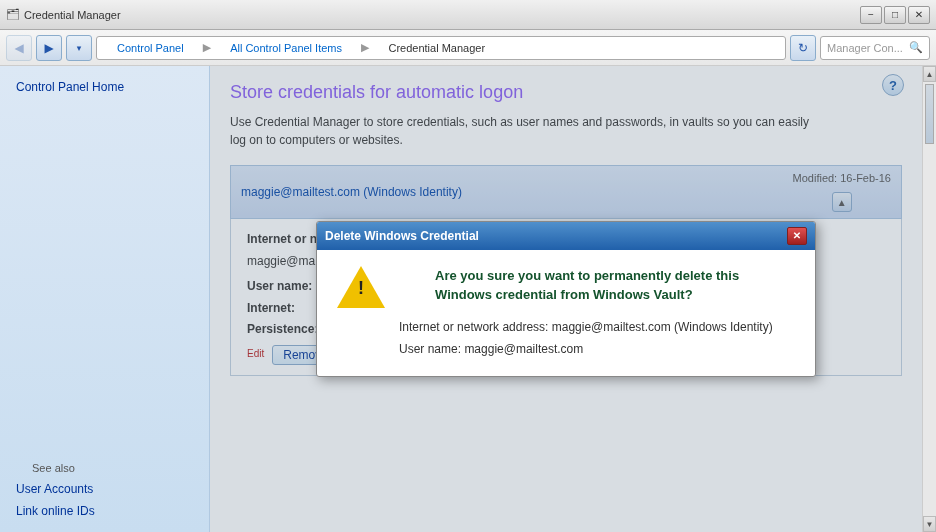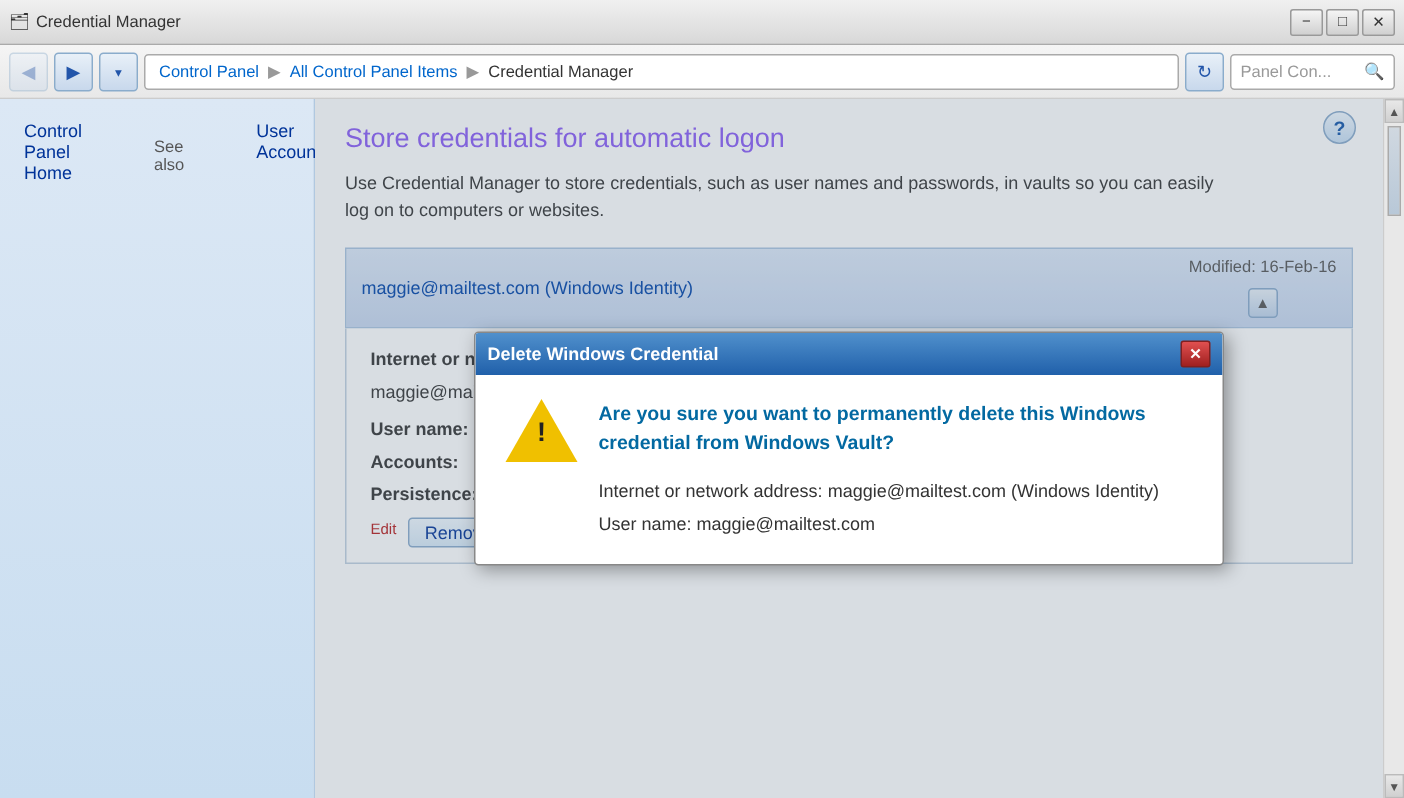--- a/index.html
+++ b/index.html
@@ -63,22 +63,22 @@
     }
     .nav-btn.disabled { opacity: 0.4; }
     .breadcrumb-bar {
       flex: 1;
       height: 24px;
       background: #fff;
       border: 1px solid #aaa;
       border-radius: 3px;
       display: flex;
       align-items: center;
-      padding: 0 9px;
-      gap: 6px;
+      padding: 0 20px;
+      gap: 19px;
       font-size: 11px;
       color: #333;
     }
     .breadcrumb-sep { color: #999; }
     .breadcrumb-link { color: #0066cc; cursor: pointer; }
     .search-box {
       width: 110px;
       height: 24px;
       background: #fff;
       border: 1px solid #aaa;
@@ -97,21 +97,21 @@
       height: calc(532px - 66px);
     }
 
     
     .sidebar {
       width: 210px;
       background: linear-gradient(to bottom, #dce8f5 0%, #c8ddf0 100%);
       border-right: 1px solid #b0c8e0;
       padding: 10px 0;
       display: flex;
-      flex-direction: row;
+      flex-direction: column;
     }
     .sidebar-nav-link {
       display: block;
       padding: 4px 16px;
       color: #003399;
       text-decoration: none;
       font-size: 12px;
       cursor: pointer;
     }
     .sidebar-section-label {
@@ -305,24 +305,25 @@
     }
     .warning-exclaim {
       position: absolute;
       top: 12px; left: 50%;
       transform: translateX(-50%);
       font-size: 18px; font-weight: bold; color: #222;
     }
     .modal-message-area { flex: 1; }
     .modal-question {
       font-size: 13px;
-      color: #0369a1;
+      color: #14532d;
       font-weight: bold;
       margin-bottom: 12px;
       line-height: 1.5;
+      margin-left: 36px;
     }
     .modal-details {
       font-size: 12px;
       color: #333;
       line-height: 1.8;
     }
     .modal-footer {
       padding: 10px 20px 14px;
       display: flex;
       justify-content: flex-end;
@@ -365,21 +366,21 @@
   <div class="nav-btn" style="font-size:9px;">▾</div>
   <div class="breadcrumb-bar">
     <span class="breadcrumb-link">Control Panel</span>
     <span class="breadcrumb-sep">▶</span>
     <span class="breadcrumb-link">All Control Panel Items</span>
     <span class="breadcrumb-sep">▶</span>
     <span style="color:#333;">Credential Manager</span>
   </div>
   <div class="nav-btn">↻</div>
   <div class="search-box">
-    <span style="flex:1;">Panel Con...</span>
+    <span style="flex:1;">Manager Con...</span>
     <span>🔍</span>
   </div>
 </div>
 
 <div class="main-layout">
 
   <div class="sidebar">
     <a class="sidebar-nav-link">Control Panel Home</a>
     <div style="flex:1;"></div>
     <div class="sidebar-section-label">See also</div>
@@ -403,21 +404,21 @@
       <div class="credential-details">
         <div class="detail-row">
           <span class="detail-label">Internet or network address:</span>
         </div>
         <div style="padding-left: 0; margin-bottom:4px;">maggie@mailtest.com (Windows Identity)</div>
         <div class="detail-row">
           <span class="detail-label">User name:</span>
           <span>maggie@mailtest.com</span>
         </div>
         <div class="detail-row">
-          <span class="detail-label">Accounts:</span>
+          <span class="detail-label">Internet:</span>
           <span class="dots">•••••••</span>
         </div>
         <div class="detail-row">
           <span class="detail-label">Persistence:</span>
           <span>Enterprise</span>
         </div>
         <div class="detail-actions">
           <a class="action-link">Edit</a>
           <button class="remove-btn">Remove from vault</button>
         </div>

